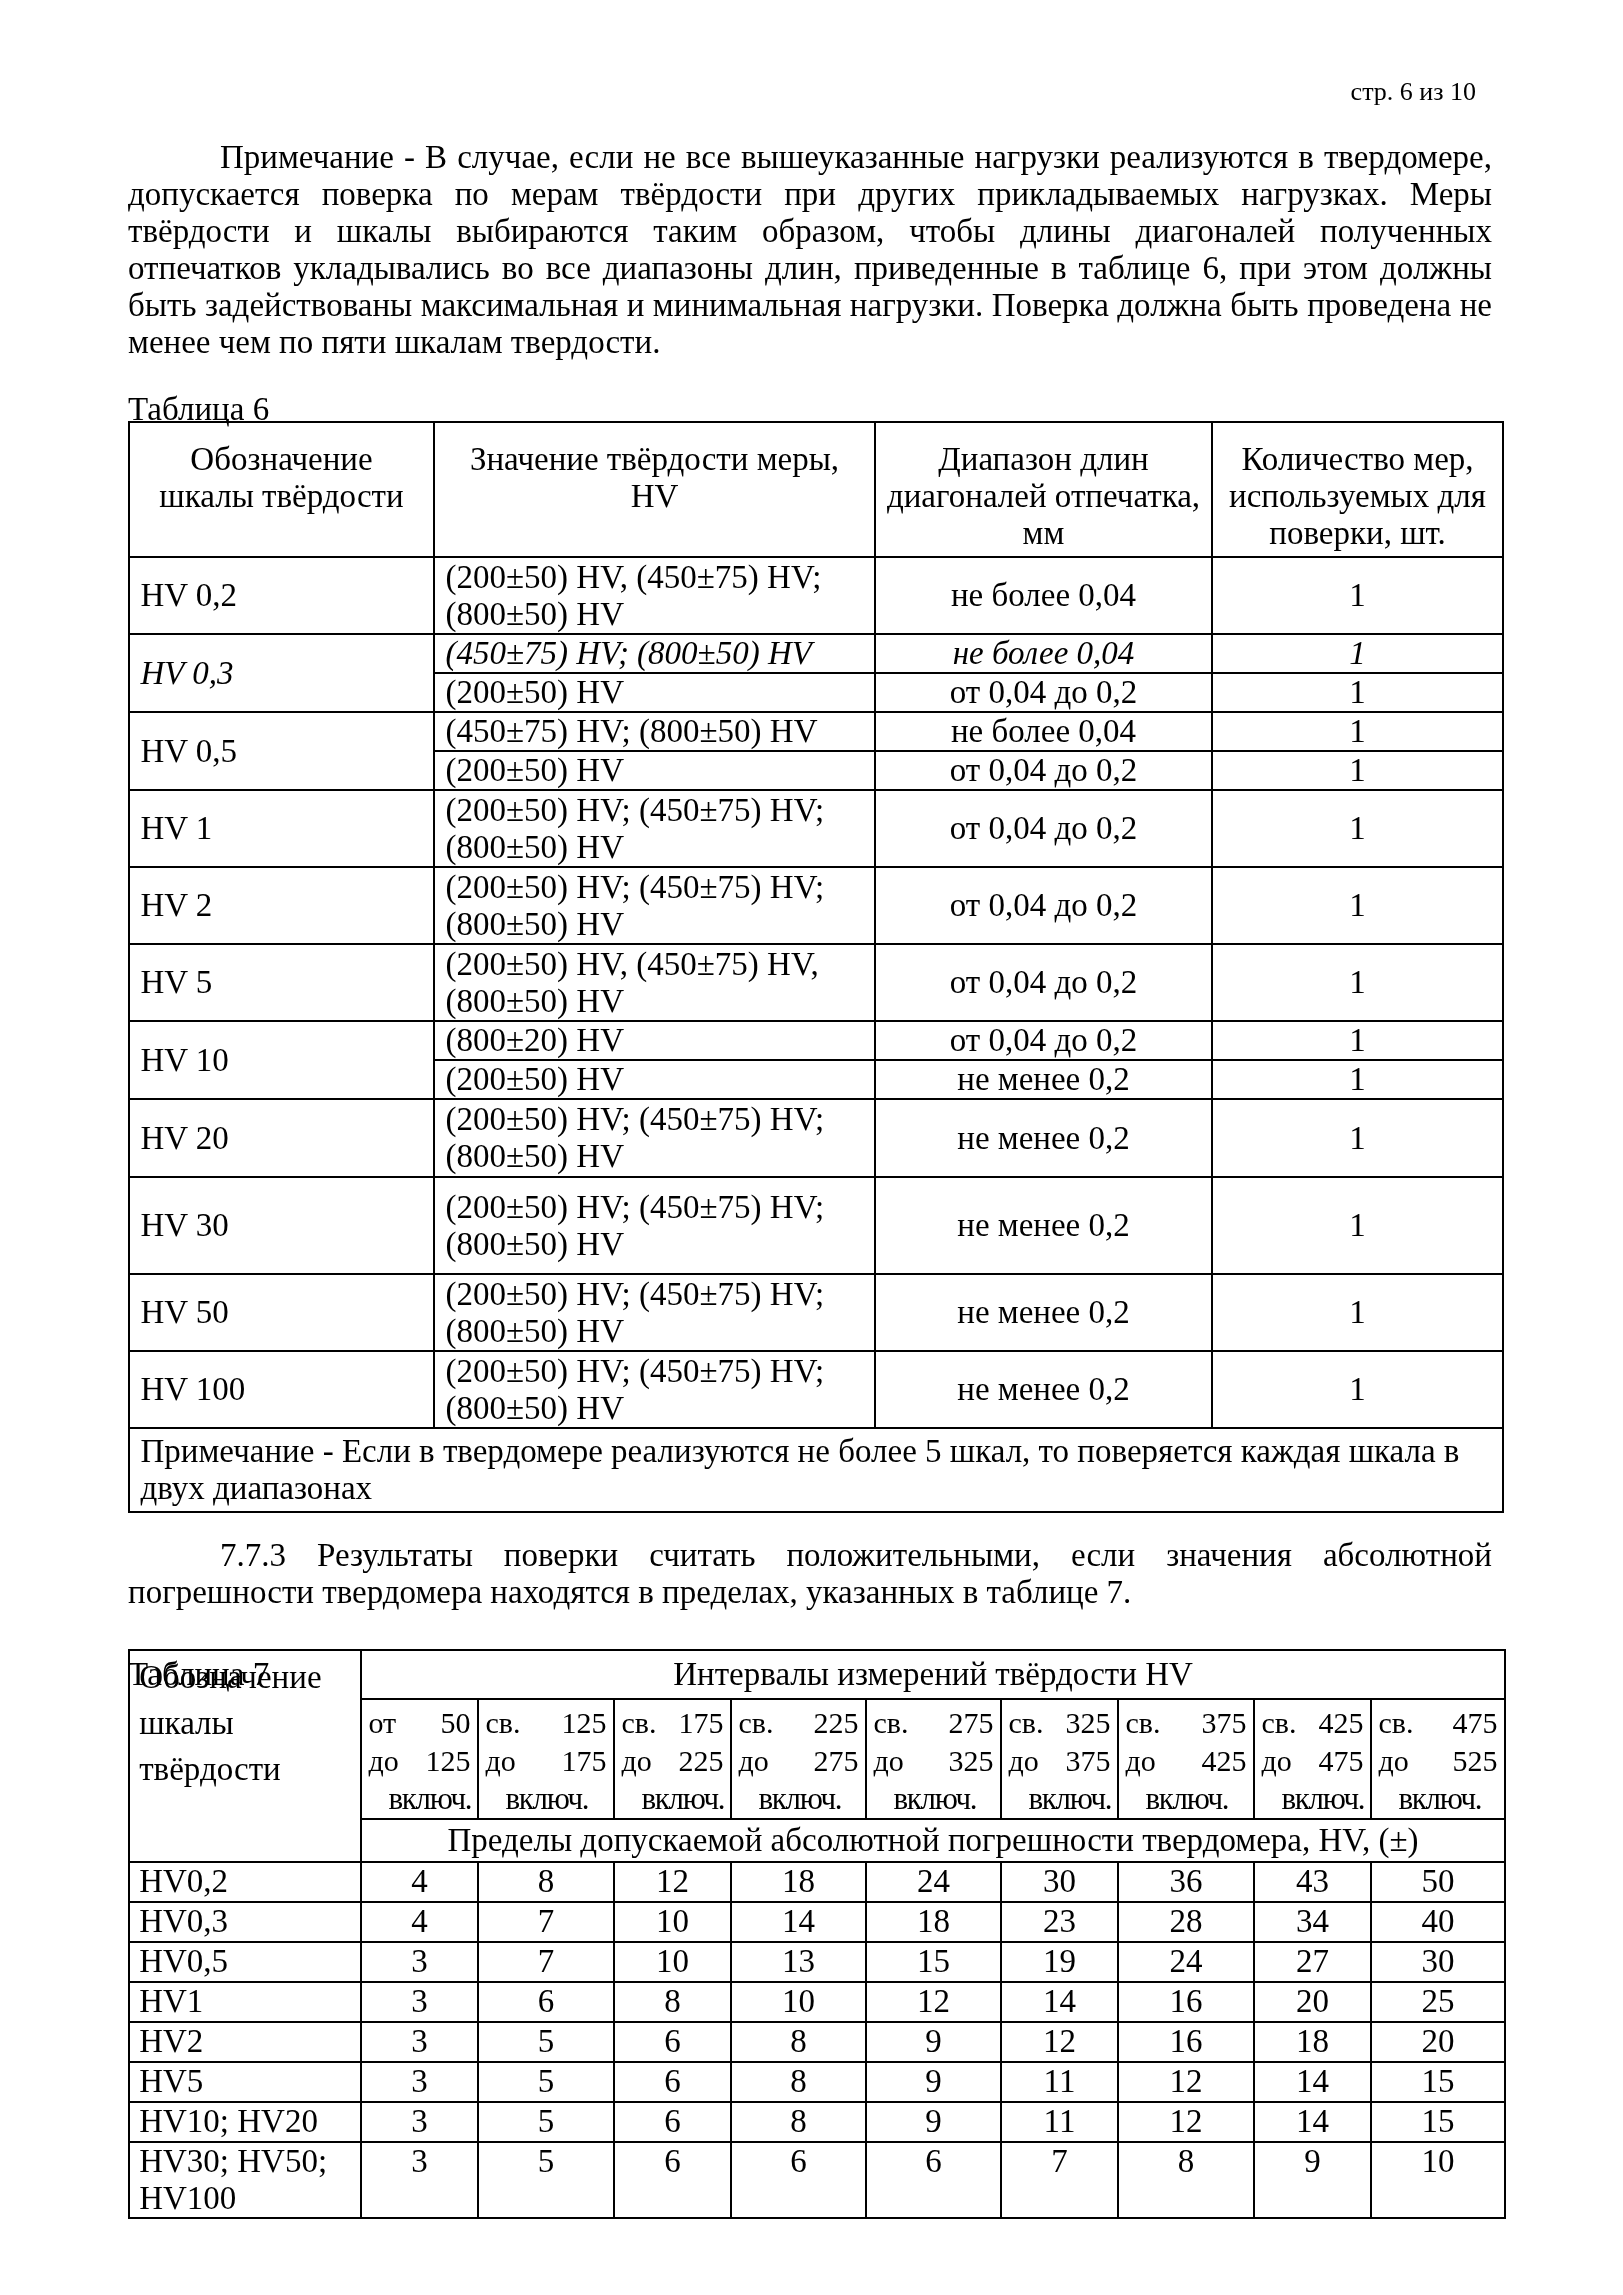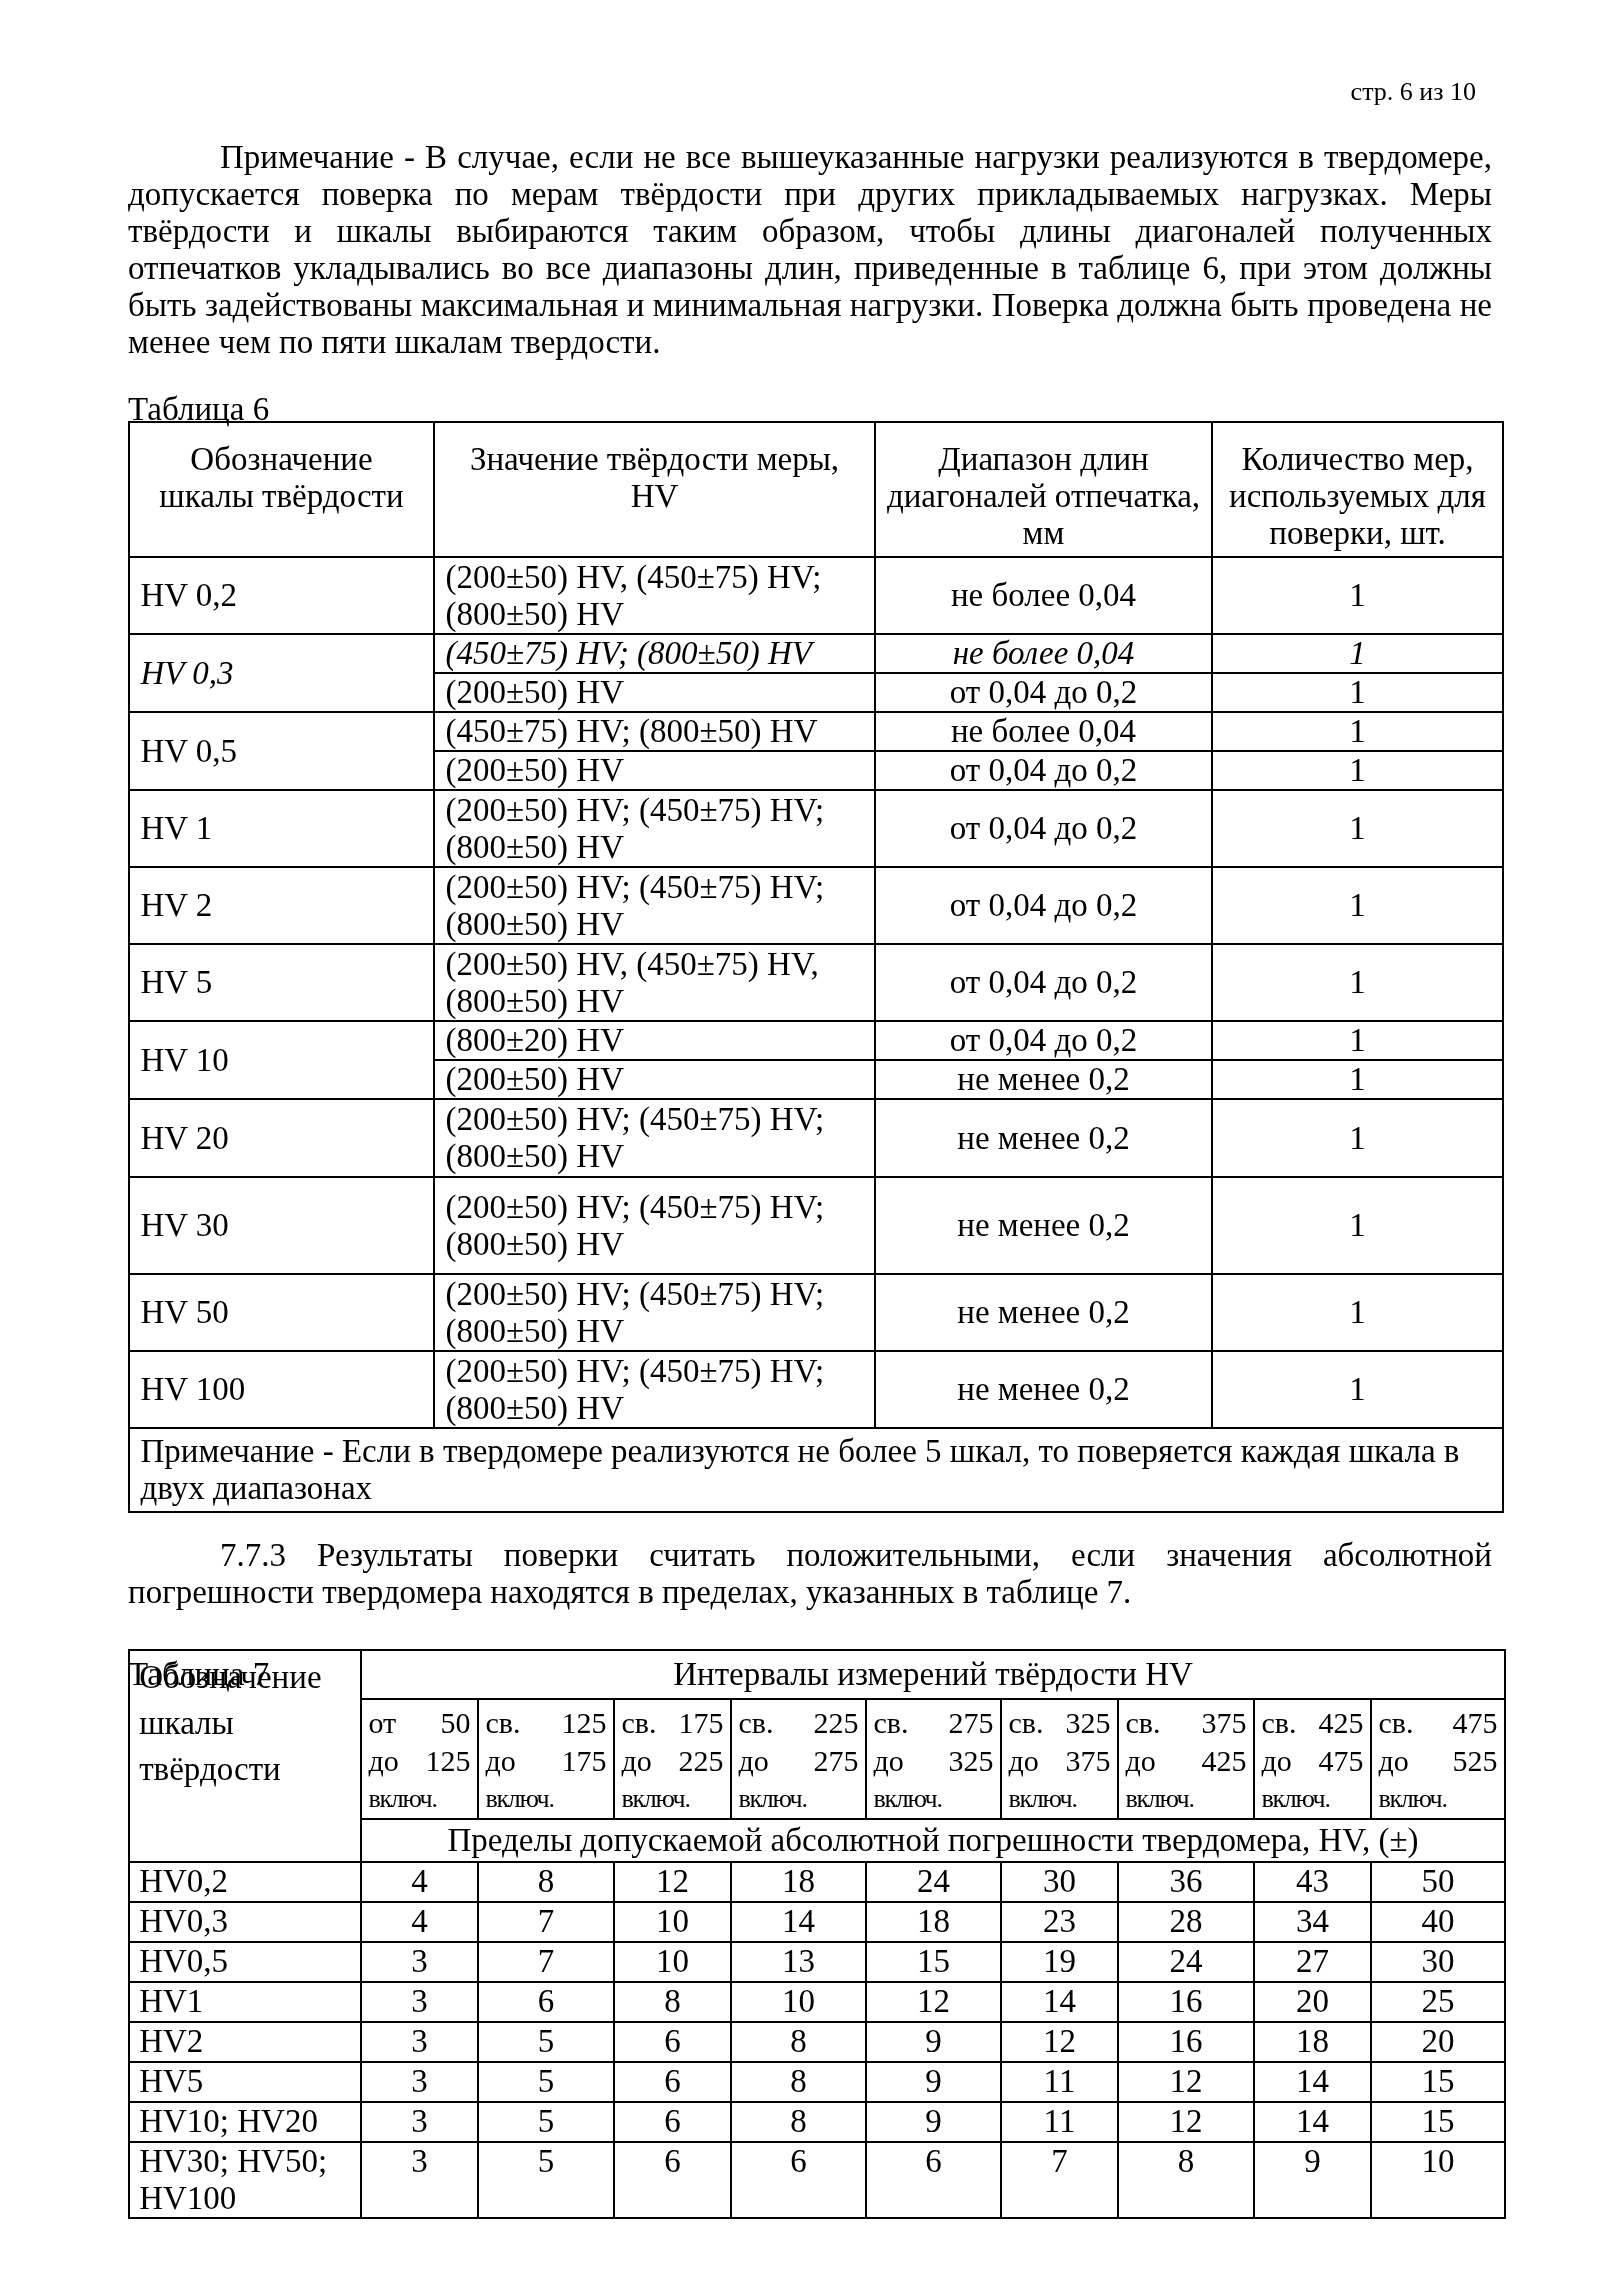--- a/index.html
+++ b/index.html
@@ -17,21 +17,21 @@
   #t6 td.val { text-align:left; }
   #t6 td.rng { text-align:center; }
   #t6 td.qty { text-align:center; }
   #t6 td.note { text-align:left; padding:3.9px 10.5px; }
   #t7 { left:128px; top:1649px; width:1374px; }
   #t7 td { padding:0 9.2px; }
   #t7 .hdr-scale { vertical-align:top; text-align:left; padding-top:2.6px; line-height:46px; }
   #t7 .hdr-int { text-align:center; height:47px; }
   #t7 .intv { font-size:30px; line-height:38px; vertical-align:top; padding:3.9px 6.5px 0 6.5px; }
   #t7 .intv .ln { display:flex; justify-content:space-between; }
-  #t7 .intv .vk { font-size:26px; letter-spacing:-1.3px; }
+  #t7 .intv .vk { font-size:31px; letter-spacing:-1.3px;margin-left:20px; }
   #t7 .hdr-lim { text-align:center; height:41px; }
   #t7 td.sc { text-align:left; height:38px; }
   #t7 td.num { text-align:center; }
   #t7 tr.last td.num { vertical-align:top; }
 </style>
 </head>
 <body>
 
 <div class="page-num">стр. 6 из 10</div>
 

